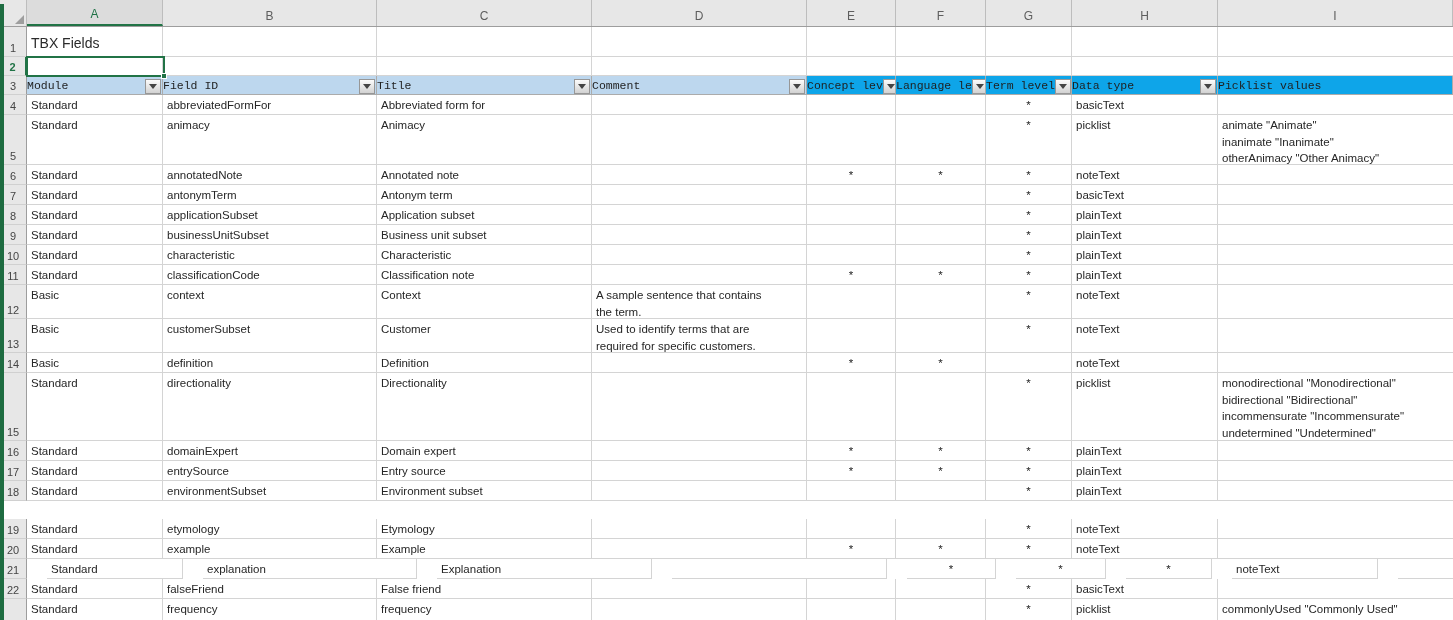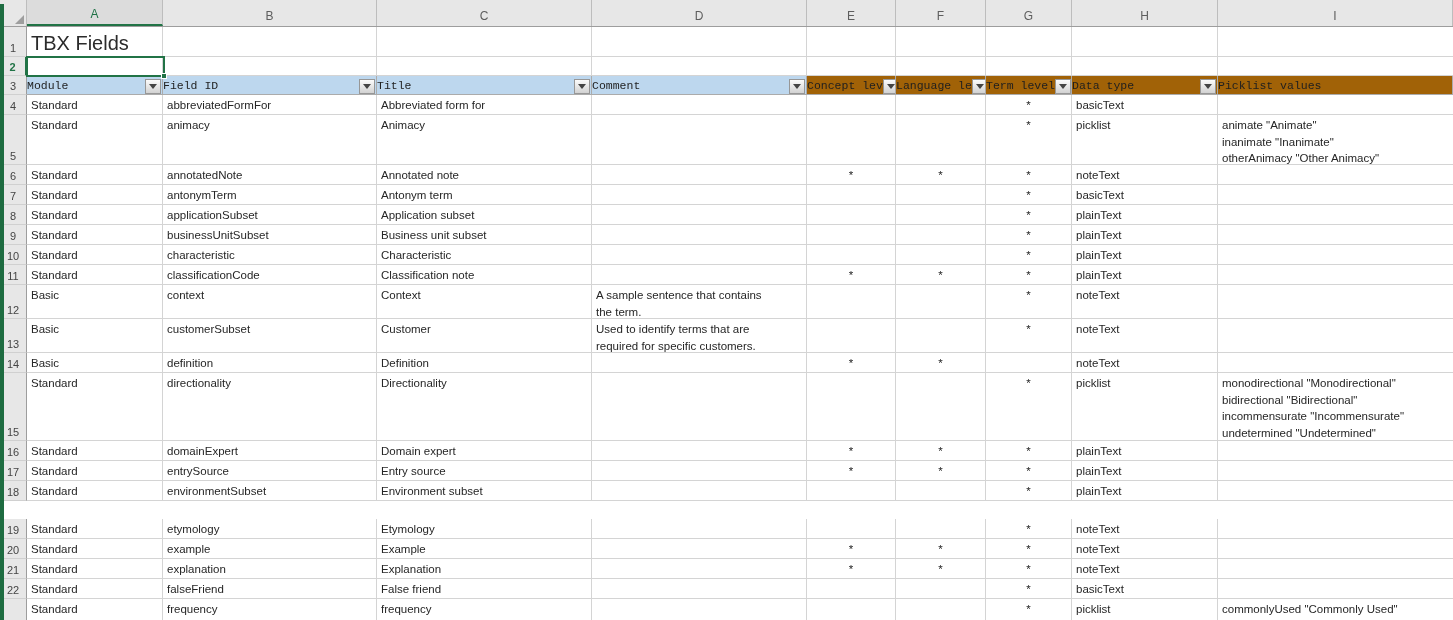--- a/index.html
+++ b/index.html
@@ -33,29 +33,29 @@
   .w-c { width: 215px; flex: 0 0 215px; }
   .w-d { width: 215px; flex: 0 0 215px; }
   .w-e { width: 89px;  flex: 0 0 89px; }
   .w-f { width: 90px;  flex: 0 0 90px; }
   .w-g { width: 86px;  flex: 0 0 86px; }
   .w-h { width: 146px; flex: 0 0 146px; }
   .w-i { width: 235px; flex: 0 0 235px; border-right: none; }
   .center { text-align: center; padding-left: 0; padding-right: 0; }
 
   .row1 { height: 30px; }
-  .row1 .title-cell { font-size: 20px; color: #2B2B2B; padding-top: 6px; line-height: 20px; white-space: nowrap; }
+  .row1 .title-cell { font-size: 14px; color: #2B2B2B; padding-top: 6px; line-height: 20px; white-space: nowrap; }
   .row2 { height: 19px; }
 
   
   .header-row { height: 19px; }
   .header-row .cell { display: flex; align-items: flex-end; justify-content: space-between;
     padding: 0 1px 0 0; white-space: nowrap; border-right: 1px solid #ABABAB; border-bottom: 1px solid #ABABAB; color: #1F1F1F; font-family: Liberation Mono, monospace; }
   .hdr-blue  { background: #BDD7EE; }
-  .hdr-green { background: #a16207; }
+  .hdr-green { background: #0ea5e9; }
   .filter-btn { width: 16px; height: 15px; flex: 0 0 16px; background: linear-gradient(#FBFBFB, #D2D2D2);
     border: 1px solid #979797; display: flex; align-items: center; justify-content: center; cursor: pointer; }
   .filter-btn .arrow { width: 0; height: 0; border-left: 4px solid transparent;
     border-right: 4px solid transparent; border-top: 5px solid #444; }
 
   
   .selection { position: absolute; left: 26px; top: 56px; width: 139px; height: 21px;
     border: 2px solid #217346; z-index: 20; pointer-events: none; }
   .selection .handle { position: absolute; right: -4px; bottom: -4px; width: 6px; height: 6px;
     background: #217346; border: 1px solid #fff; }
@@ -384,21 +384,21 @@
       <div class="cell w-b">example</div>
       <div class="cell w-c">Example</div>
       <div class="cell w-d"></div>
       <div class="cell w-e center">*</div>
       <div class="cell w-f center">*</div>
       <div class="cell w-g center">*</div>
       <div class="cell w-h">noteText</div>
       <div class="cell w-i"></div>
     </div>
 
-    <div class="row" style="height: 20px;">
+    <div class="row" style="height: 20px; gap: 20px;">
       <div class="gutter">21</div>
       <div class="cell w-a">Standard</div>
       <div class="cell w-b">explanation</div>
       <div class="cell w-c">Explanation</div>
       <div class="cell w-d"></div>
       <div class="cell w-e center">*</div>
       <div class="cell w-f center">*</div>
       <div class="cell w-g center">*</div>
       <div class="cell w-h">noteText</div>
       <div class="cell w-i"></div>

